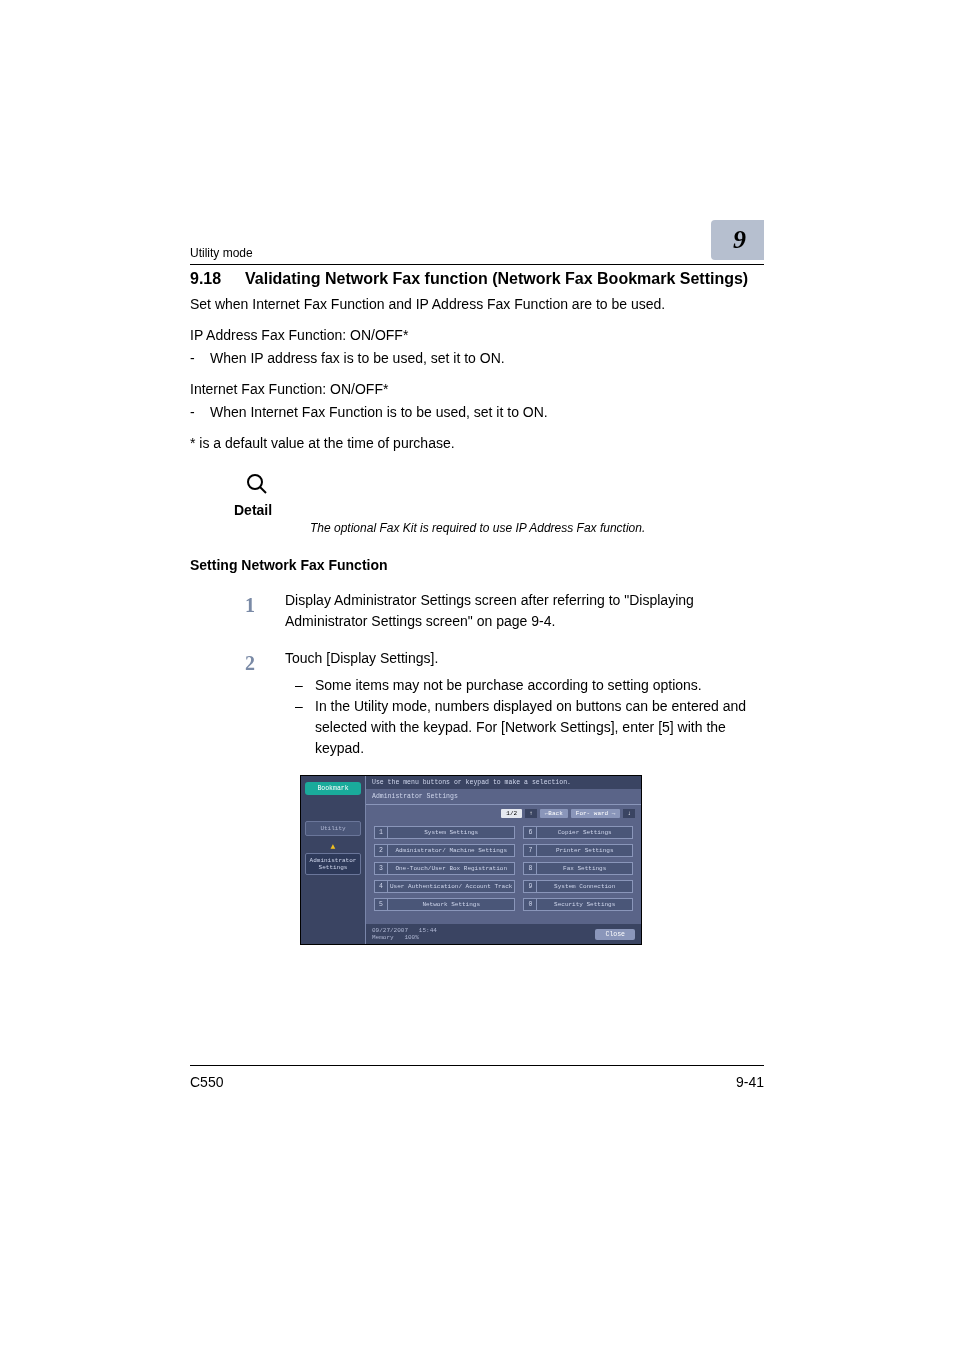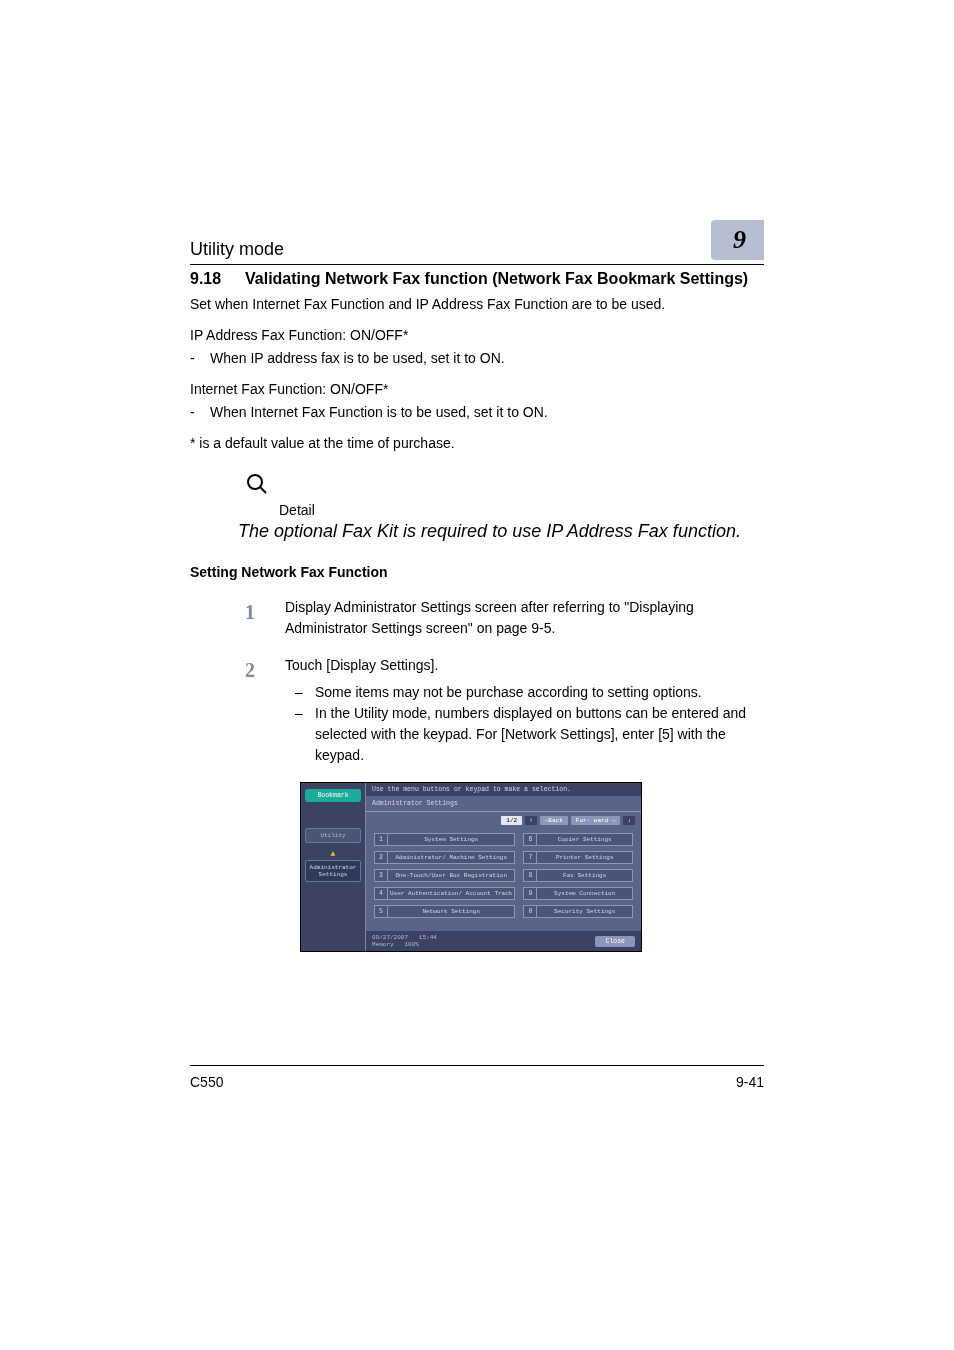--- a/index.html
+++ b/index.html
@@ -20,21 +20,21 @@
       top: 220px;
       left: 190px;
       right: 190px;
       display: flex;
       justify-content: space-between;
       align-items: flex-end;
       border-bottom: 1px solid #000;
       padding-bottom: 4px;
     }
     .header-label {
-      font-size: 18px;
+      font-size: 12px;
     }
     .chap-badge {
       background: #b6bfcf;
       color: #000;
       font-weight: bold;
       font-size: 26px;
       font-style: italic;
       padding: 5px 18px 5px 22px;
       border-radius: 4px 0 0 4px;
       font-family: Georgia, 'Times New Roman', serif;
@@ -72,29 +72,29 @@
     .det-icon {
       margin-left: 55px;
       margin-top: 18px;
       margin-bottom: 2px;
     }
     .det-icon svg {
       width: 24px;
       height: 24px;
     }
     .detail-head {
-      margin-left: 89px;
-      font-weight: normal;
+      margin-left: 44px;
+      font-weight: bold;
       font-size: 14px;
       margin-bottom: 3px;
     }
     .detail-body {
-      margin-left: 48px;
+      margin-left: 120px;
       font-style: italic;
-      font-size: 18px;
+      font-size: 12px;
       margin-bottom: 20px;
     }
     .subhead {
       font-weight: bold;
       margin-top: 18px;
       margin-bottom: 14px;
     }
     .step {
       display: flex;
       margin-bottom: 16px;
@@ -309,21 +309,21 @@
         </svg>
     </div>
     <p class="detail-head">Detail</p>
     <p class="detail-body">The optional Fax Kit is required to use IP Address Fax function.</p>
 
     <p class="subhead">Setting Network Fax Function</p>
 
     <div class="steps" style="margin-left:55px">
       <div class="step">
         <div class="step-num">1</div>
-        <div class="step-body">Display Administrator Settings screen after referring to "Displaying Administrator Settings screen" on page 9-5.</div>
+        <div class="step-body">Display Administrator Settings screen after referring to "Displaying Administrator Settings screen" on page 9-4.</div>
       </div>
       <div class="step">
         <div class="step-num">2</div>
         <div class="step-body">
           <span>Touch [Display Settings].</span>
           <ul class="sub-list">
             <li>Some items may not be purchase according to setting options.</li>
             <li>In the Utility mode, numbers displayed on buttons can be entered and selected with the keypad. For [Network Settings], enter [5] with the keypad.</li>
           </ul>
         </div>

